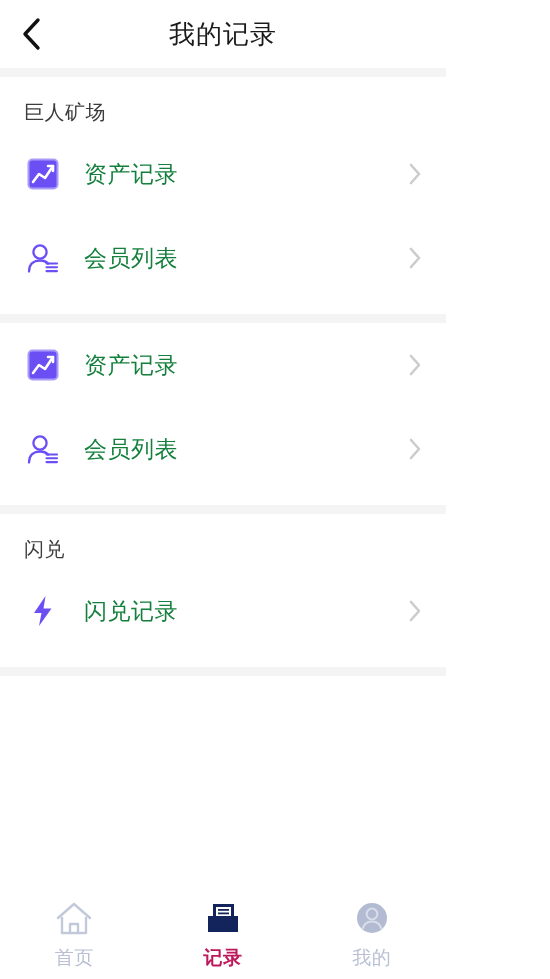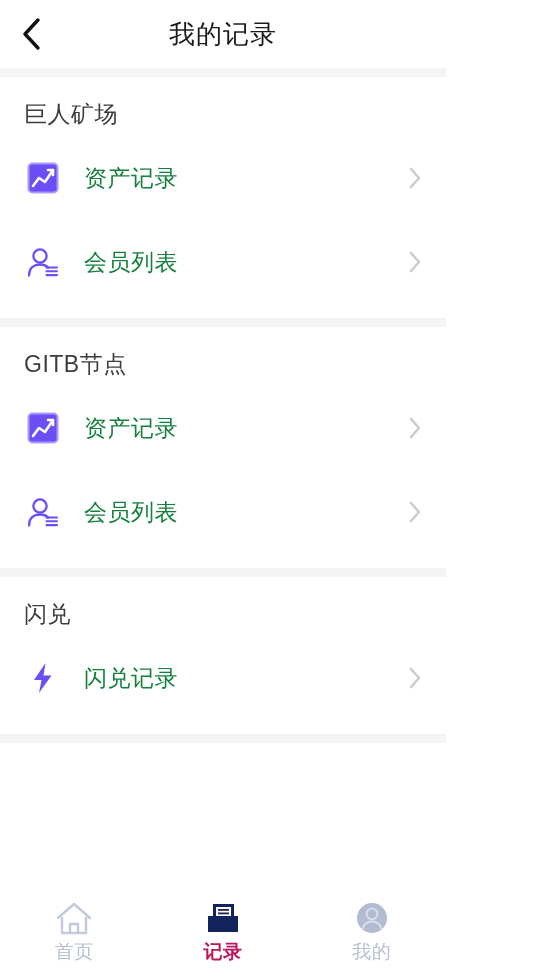--- a/index.html
+++ b/index.html
@@ -65,21 +65,21 @@
     display: flex;
     flex-direction: column;
     background: #ffffff;
     overflow: hidden;
   }
   .section {
     background: #ffffff;
     padding: 0 0 14px 0;
   }
   .section-title {
-    font-size: 23px;
+    font-size: 20px;
     color: #3c3c3c;
     padding: 22px 24px 6px 24px;
     letter-spacing: 0.5px;
   }
   .row {
     display: flex;
     align-items: center;
     height: 84px;
     padding: 0 22px 0 24px;
     cursor: pointer;
@@ -121,21 +121,21 @@
     background: #ffffff;
     padding-top: 10px;
   }
   .tab {
     flex: 1 1 25%;
     display: flex;
     flex-direction: column;
     align-items: center;
     justify-content: flex-start;
     cursor: pointer;
-    gap: 0;
+    gap: 6px;
   }
   .tab-icon {
     height: 40px;
     display: flex;
     align-items: center;
     justify-content: center;
   }
   .tab-label {
     font-size: 19px;
     color: #b9c0d4;
@@ -201,21 +201,20 @@
           <svg width="18" height="30" viewBox="0 0 18 30">
             <polyline points="5,6 13,15 5,24" fill="none" stroke="#cccccc" stroke-width="2.6" stroke-linecap="round" stroke-linejoin="round"></polyline>
           </svg>
         </div>
       </div>
     </div>
 
     <div class="separator"></div>
 
     <div class="section">
-      <div class="section-title">GITB节点</div>
 
       <div class="row">
         <div class="row-icon">
           <svg width="34" height="34" viewBox="0 0 34 34">
             <rect x="2.5" y="2.5" width="29" height="29" rx="4" fill="#6c4ef5" stroke="#a99bf8" stroke-width="2"></rect>
             <polyline points="7,25 13,17 19,21 27,9" fill="none" stroke="#ffffff" stroke-width="2.6" stroke-linecap="round" stroke-linejoin="round"></polyline>
             <polyline points="22,9 27,9 27,14" fill="none" stroke="#ffffff" stroke-width="2.6" stroke-linecap="round" stroke-linejoin="round"></polyline>
           </svg>
         </div>
         <div class="row-label">资产记录</div>

